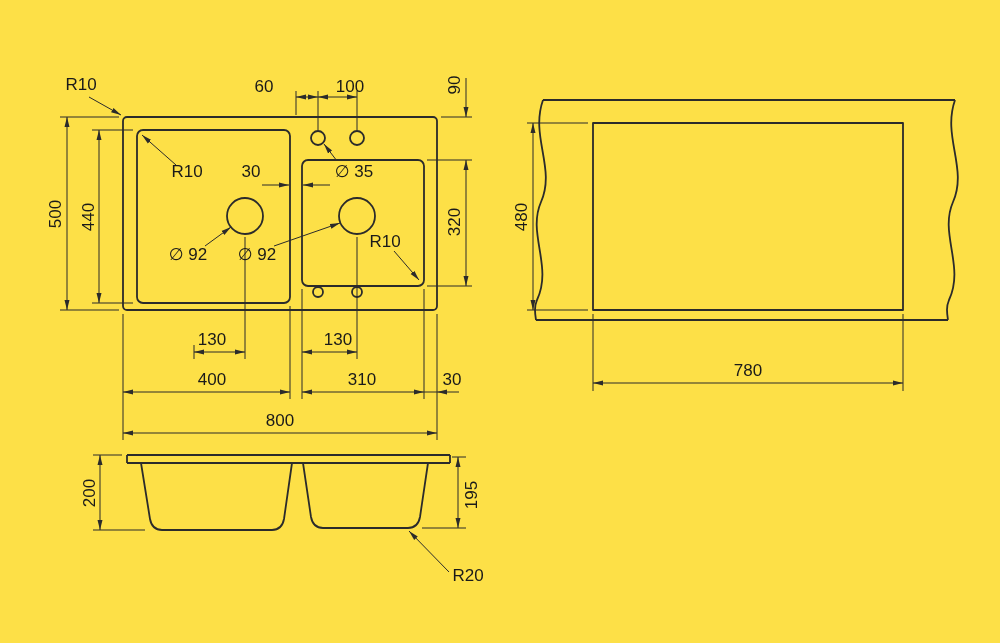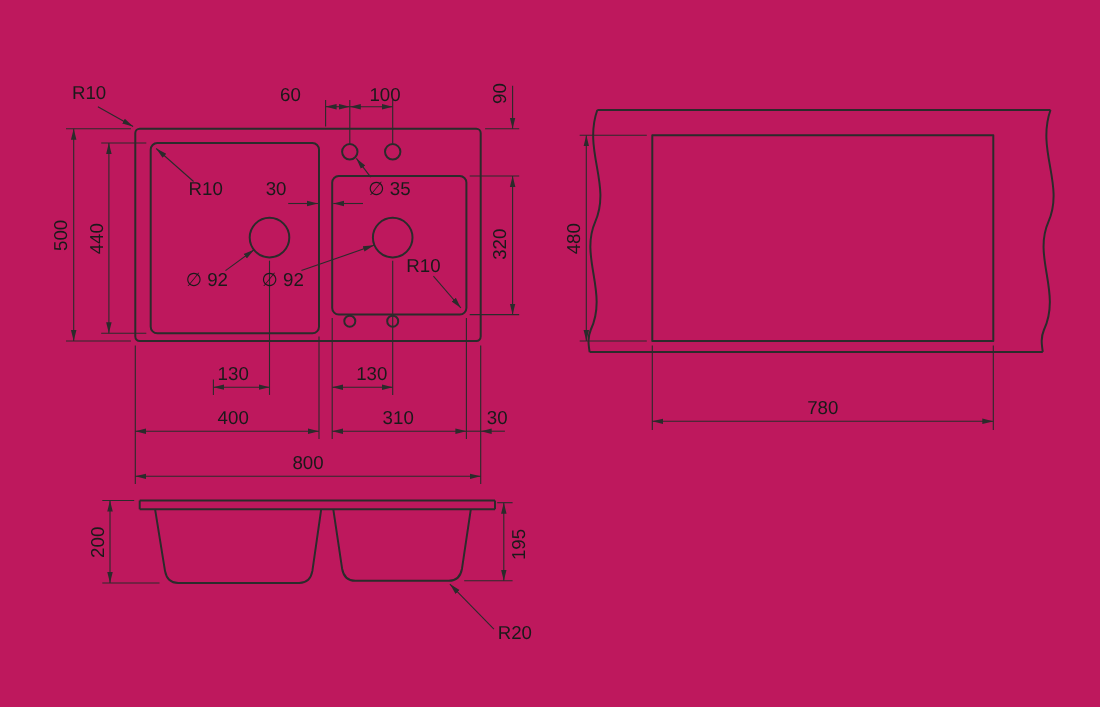--- a/index.html
+++ b/index.html
@@ -1,18 +1,18 @@
 <!DOCTYPE html>
 <html><head>
 <meta charset="utf-8">
 <style>
   html, body { margin: 0; padding: 0; background: #ffffff; }
   .sheet {
     width: 1000px; height: 643px; position: relative;
-    background: #be185d; overflow: hidden;
+    background: #fde047; overflow: hidden;
     font-family: "Liberation Sans", sans-serif;
   }
   svg { display: block; }
   .part { fill: none; stroke: #2b2b2b; stroke-width: 1.8; stroke-linejoin: round; }
   .thin { fill: none; stroke: #2b2b2b; stroke-width: 1; }
   text {
     font-family: "Liberation Sans", sans-serif;
     font-size: 17px; fill: #1a1a1a;
   }
   .mid { text-anchor: middle; }

